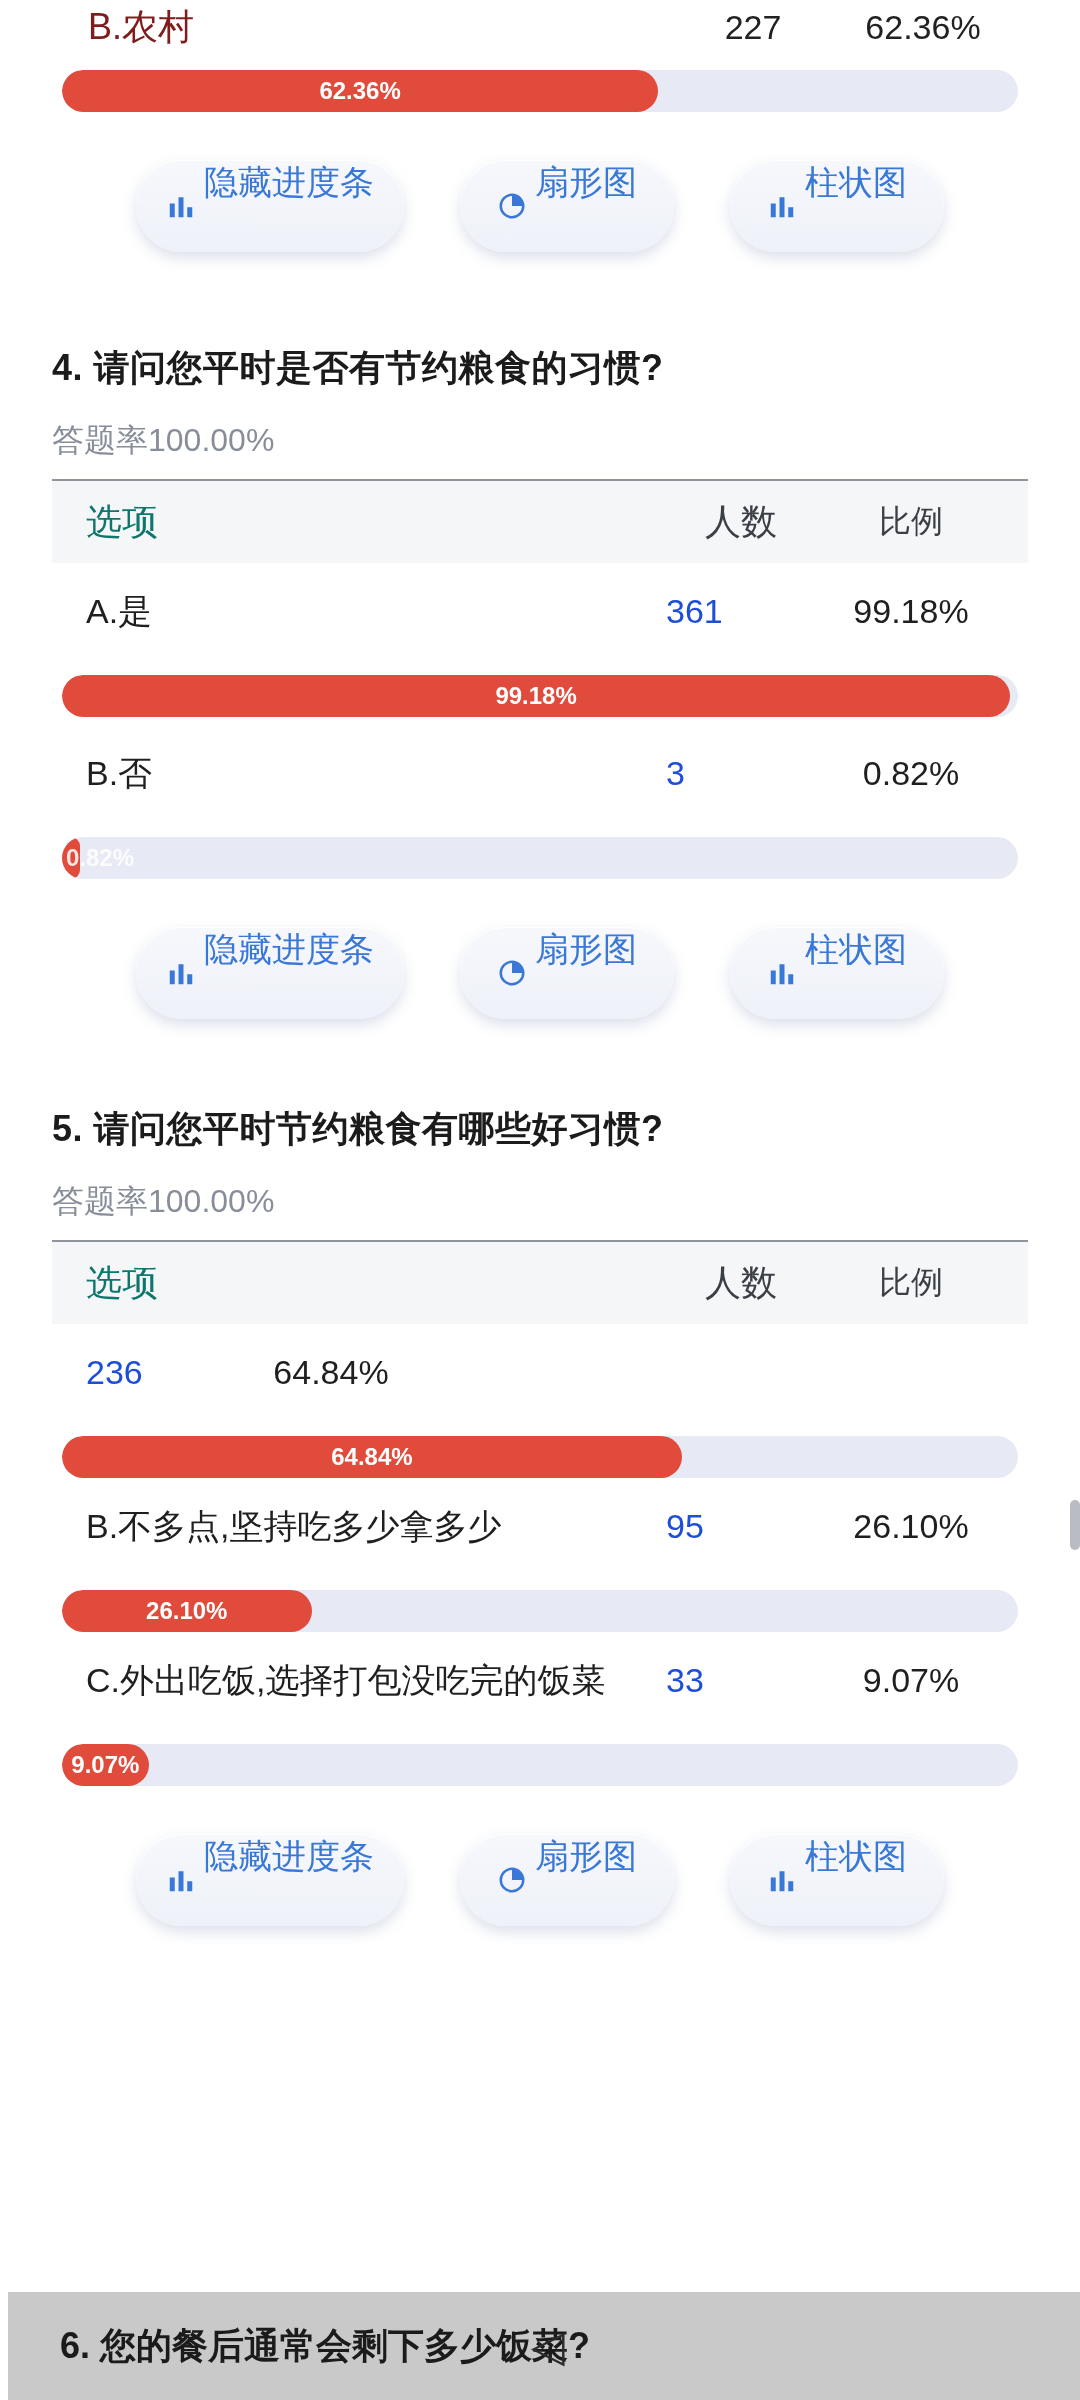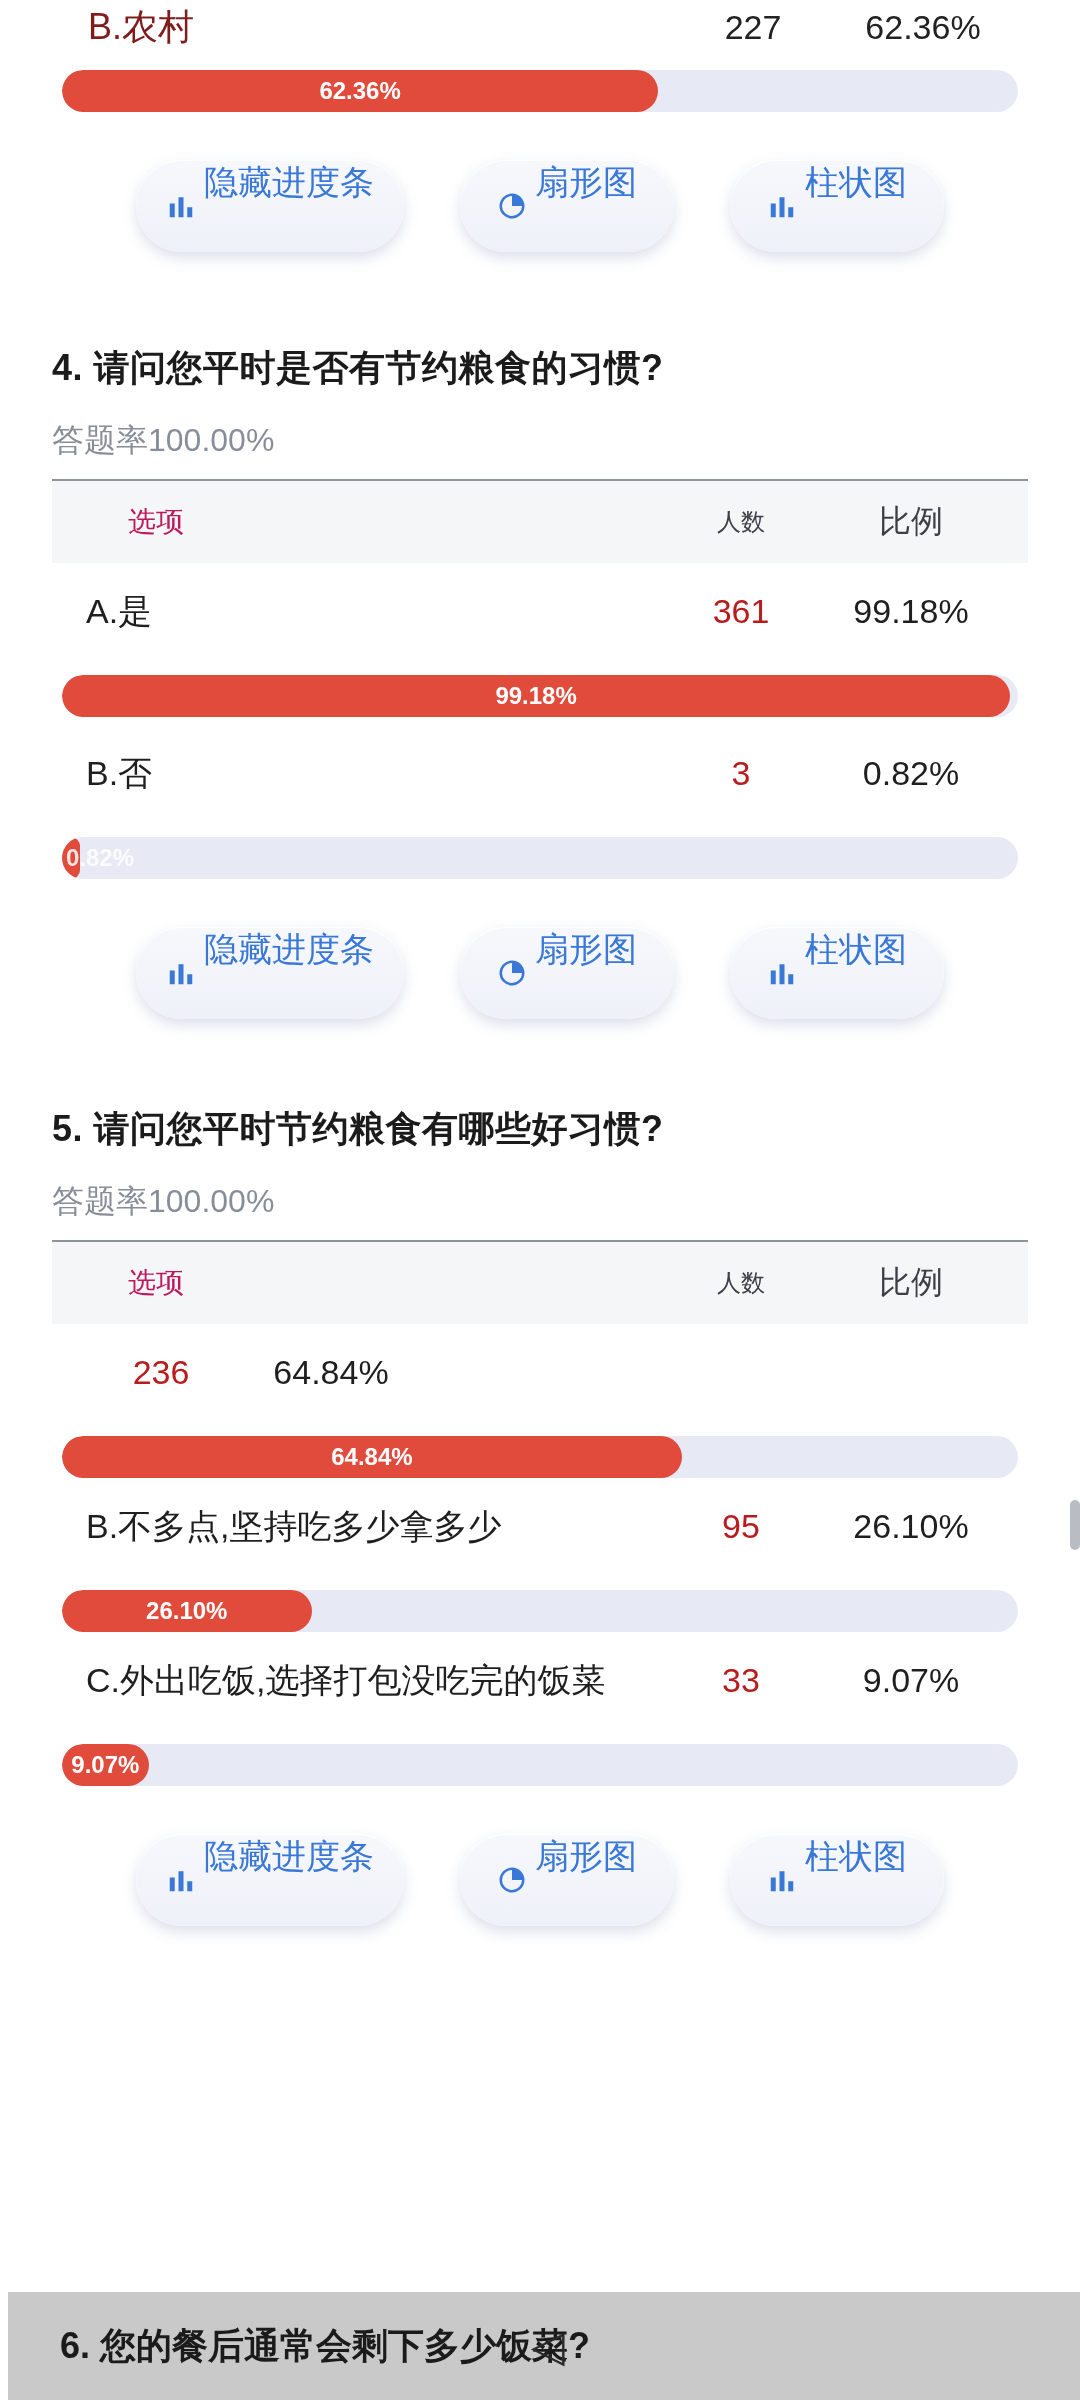--- a/index.html
+++ b/index.html
@@ -120,38 +120,38 @@
     margin: 16px 52px 0 52px;
     border-top: 2px solid #8f949c;
   }
   .thead {
     display: flex;
     align-items: center;
     height: 82px;
     background: #f5f6f8;
     padding: 0 22px 0 34px;
   }
-  .thead .c-opt { flex: 1; font-size: 28px; color: #be185d; margin-left: 42px; }
-  .thead .c-cnt { width: 150px; text-align: center; font-size: 24px; color: #3b3f46; }
+  .thead .c-opt { flex: 1; font-size: 36px; color: #0f766e; }
+  .thead .c-cnt { width: 150px; text-align: center; font-size: 36px; color: #3b3f46; }
   .thead .c-pct { width: 190px; text-align: center; font-size: 32px; color: #3b3f46; }
 
   .trow {
     display: flex;
     align-items: center;
     min-height: 96px;
     padding: 0 22px 0 34px;
   }
   .trow .c-opt {
     flex: 1;
     font-size: 34px;
     color: #1f1f1f;
     padding-right: 14px;
     line-height: 1.25;
   }
-  .trow .c-cnt { width: 150px; text-align: center; font-size: 34px; color: #b91c1c; }
+  .trow .c-cnt { width: 150px; text-align: left; font-size: 34px; color: #1d4ed8; }
   .trow .c-pct { width: 190px; text-align: center; font-size: 34px; color: #1f1f1f; }
 
   
   .bottom-bar {
     position: absolute;
     left: 8px;
     bottom: 0;
     width: 1080px;
     height: 108px;
     background: #c9c9c9;

